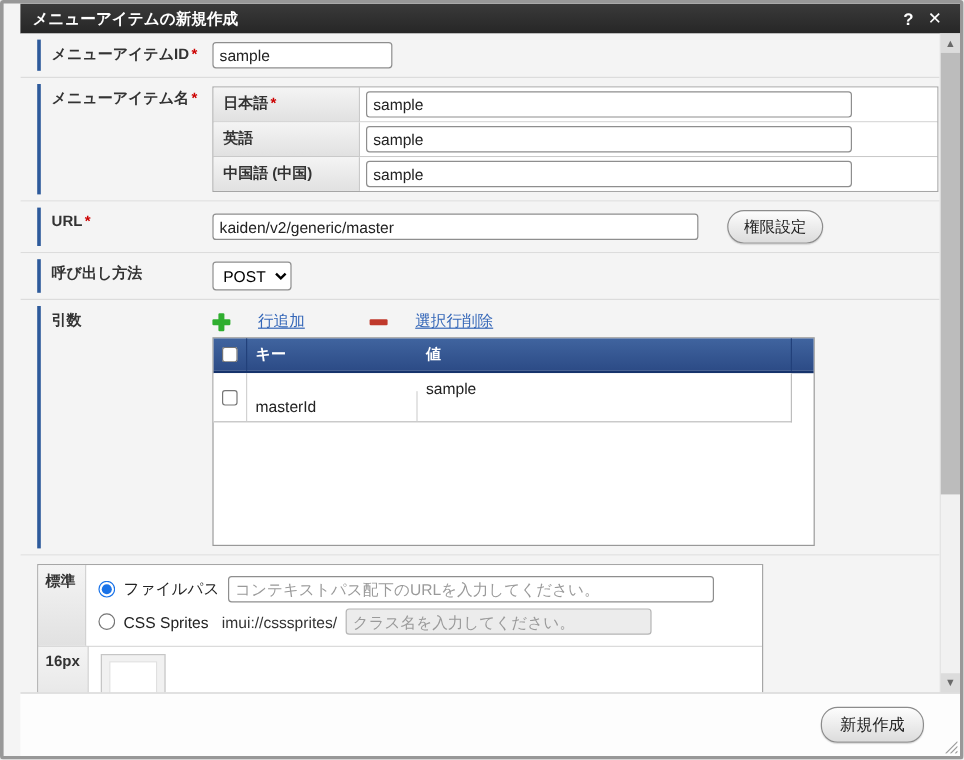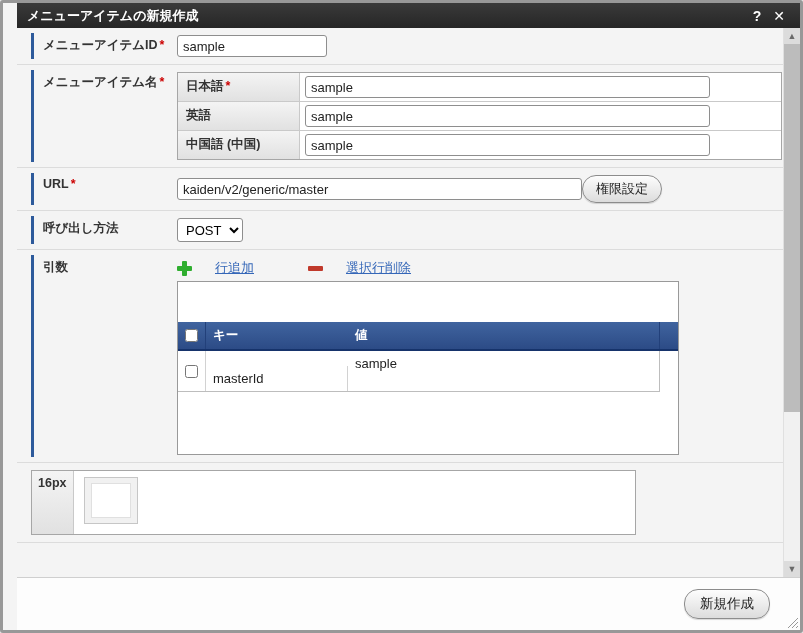--- a/index.html
+++ b/index.html
@@ -51,38 +51,39 @@
   .it-field { flex:1; padding:3px 5px; background:#fff; display:flex; align-items:center; }
   .w405 { width:405px; }
   .w150 { width:150px; }
   
   .url-line { display:flex; align-items:center; }
   .btn {
     font-family:Liberation Mono, monospace; font-size:13px; color:#222;
     background:linear-gradient(#fdfdfd,#dcdcdc); border:1px solid #8c8c8c;
     border-radius:14px; padding:4px 13px; cursor:pointer;
     box-shadow:0 1px 1px rgba(0,0,0,.15);
+    margin-left:24px;
   }
   select {
     font-family:inherit; font-size:13px; height:24px; padding:1px 4px;
     border:1px solid #8e8e8e; border-radius:3px; background:#fff;
   }
   
   .args-toolbar { display:flex; align-items:center; gap:23px; margin:2px 0 4px 0; }
   .icon-plus { position:relative; width:15px; height:15px; display:inline-block; }
   .icon-plus::before, .icon-plus::after {
     content:""; position:absolute; background:#2fae2f; border-radius:1px;
   }
   .icon-plus::before { left:5px; top:0; width:5px; height:15px; }
   .icon-plus::after  { left:0; top:5px; width:15px; height:5px; }
   .icon-minus { width:15px; height:5px; background:#c0392b; border-radius:1px; display:inline-block; }
   a.link { color:#3567b8; text-decoration:underline; cursor:pointer; font-size:13px; }
   .args-toolbar .gap { width:8px; }
   .args-table { width:502px; border:1px solid #999; background:#fff; height:174px; }
-  .args-head { display:flex; background:linear-gradient(#40649f,#2c4b86); border-bottom:2px solid #16336b; color:#fff; font-weight:bold;margin-top:40px; }
+  .args-head { display:flex; background:linear-gradient(#40649f,#2c4b86); border-bottom:2px solid #16336b; color:#fff; font-weight:bold; }
   .args-head > div { padding:5px 7px; font-size:12.5px; }
   .ah-check { flex:0 0 27px; border-right:1px solid #22407a; display:flex; align-items:center; justify-content:center; }
   .ah-key { flex:0 0 142px; }
   .ah-val { flex:1; }
   .ah-sp { flex:0 0 19px; border-left:1px solid #22407a; }
   .args-row { display:flex; width:482px; border-bottom:1px solid #bdbdbd; border-right:1px solid #bdbdbd; background:#fff; }
   .args-row > div { padding:5px 7px; font-size:13px; color:#222; }
   .ar-check { flex:0 0 27px; border-right:1px solid #d2d2d2; display:flex; align-items:center; justify-content:center; }
   .ar-key { flex:0 0 142px; border-right:1px solid #d2d2d2;margin-top:15px; }
   .ar-val { flex:1; }
@@ -223,20 +224,36 @@
               <div class="ar-val">sample</div>
             </div>
           </div>
         </div>
       </div>
 
       <div class="form-row">
         <div class="field-col">
           <div class="icon-table">
             <div class="it-row">
+              <div class="it-label">標準</div>
+              <div class="it-field" style="display:block; padding:4px 10px;">
+                <div class="radio-line">
+                  <input type="radio" name="icon-src" checked="" style="">
+                  <label>ファイルパス</label>
+                  <input type="text" class="w405" placeholder="コンテキストパス配下のURLを入力してください。" style="">
+                </div>
+                <div class="radio-line">
+                  <input type="radio" name="icon-src" style="">
+                  <label>CSS Sprites</label>
+                  <span class="sprites-prefix">imui://csssprites/</span>
+                  <input type="text" style="width: 255px;" disabled="" placeholder="クラス名を入力してください。">
+                </div>
+              </div>
+            </div>
+            <div class="it-row">
               <div class="it-label">16px</div>
               <div class="it-field img-cell" style="padding:6px 10px 10px;">
                 <div class="img-box">
                     <div class="inner"></div>
                   </div>
 
               </div>
             </div>
 
           </div>

